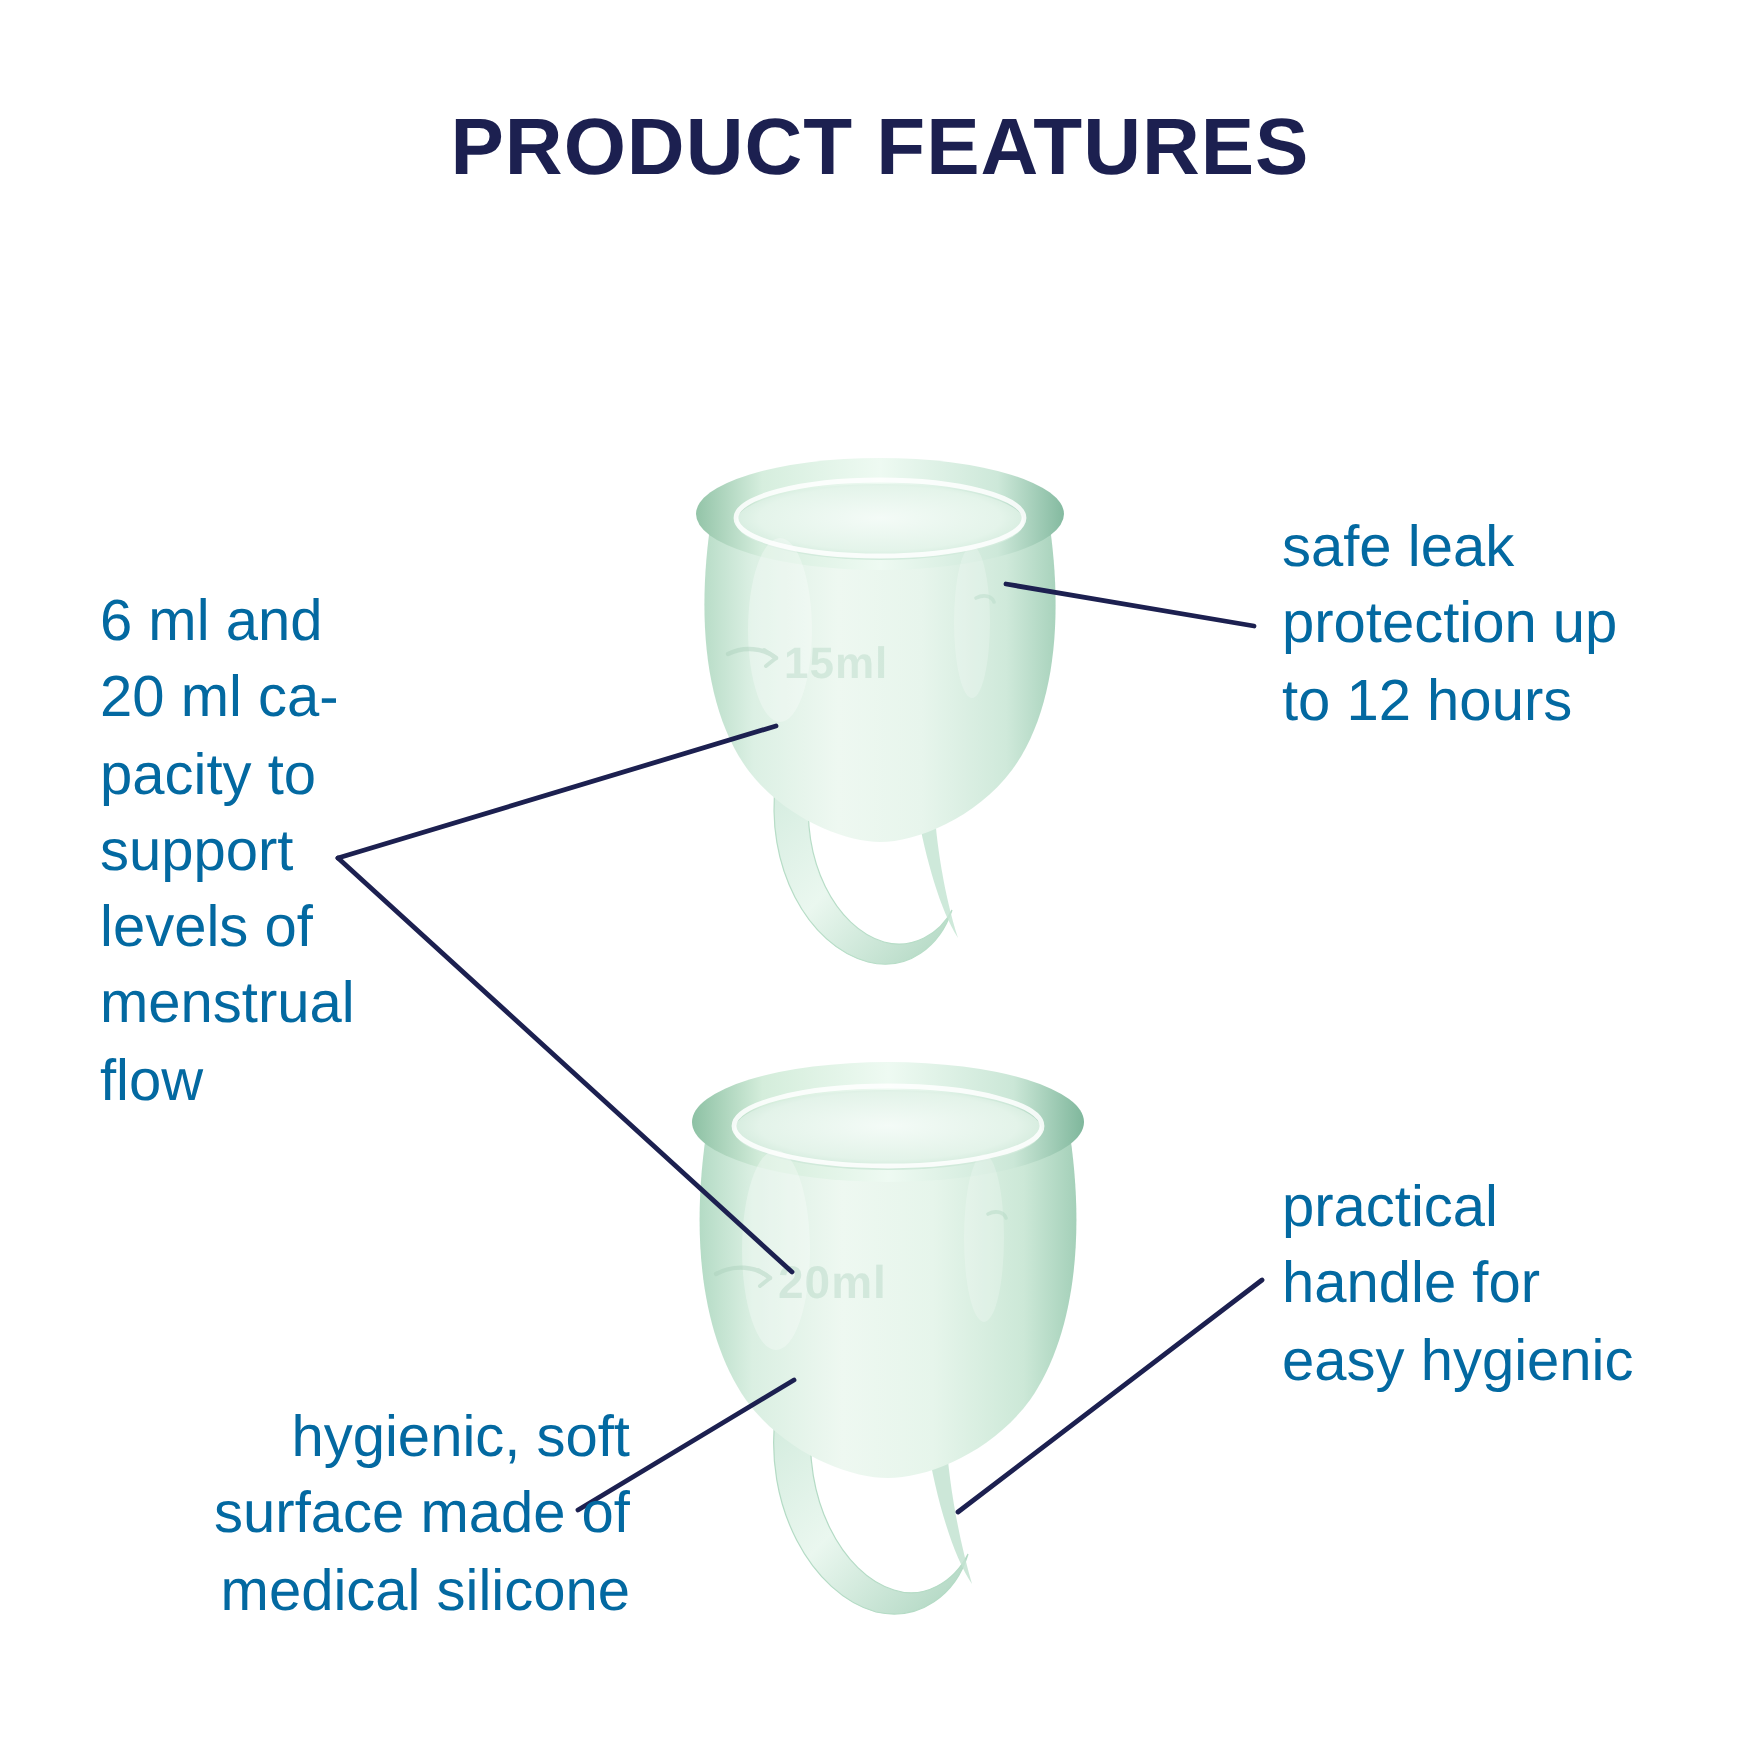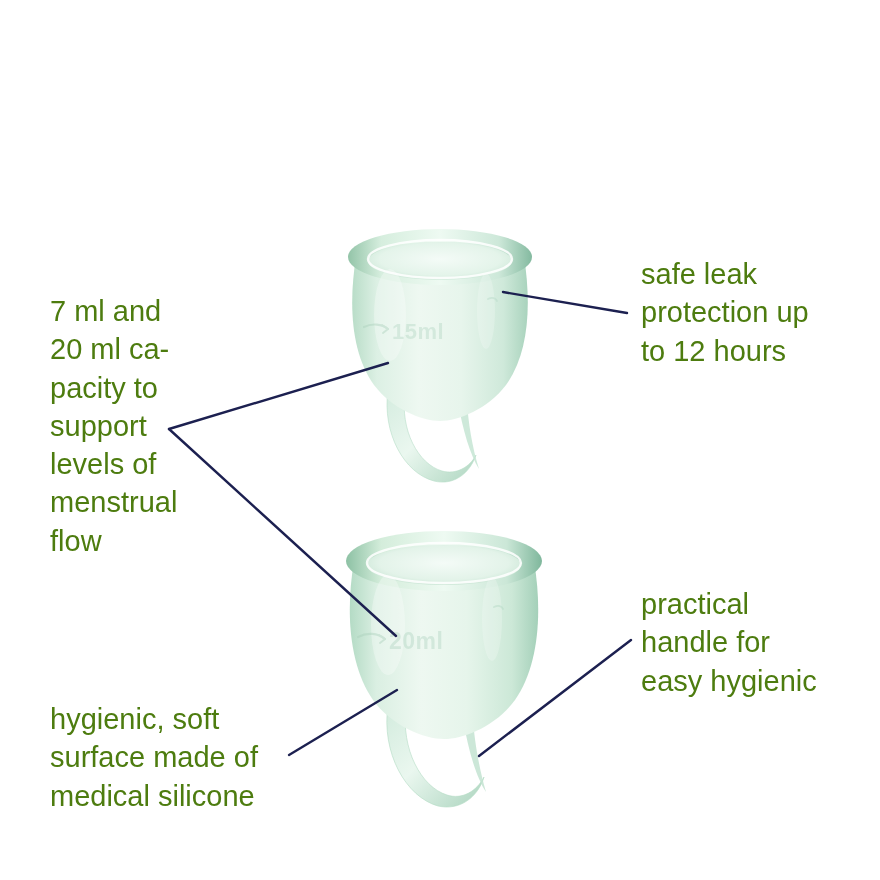--- a/index.html
+++ b/index.html
@@ -28,30 +28,30 @@
     font-size: 40px;
     font-weight: bold;
     letter-spacing: 0.5px;
     color: #1c2050;
     font-family: "Liberation Sans", sans-serif;
   }
 
   
   .callout {
     position: absolute;
-    color: #4d7c0f;
+    color: #0369a1;
     font-size: 29px;
     line-height: 1.32;
     font-family: "Liberation Sans", sans-serif;
     white-space: pre-line;
   }
   #callout-capacity   { left: 50px;  top: 292px; width: 190px; }
   #callout-leak       { left: 641px; top: 255px; width: 215px; }
   #callout-handle     { left: 641px; top: 585px; width: 215px; }
-  #callout-silicone   { left: 50px;  top: 700px; width: 265px; }
+  #callout-silicone   { left: 50px;  top: 700px; width: 265px; text-align: right; }
 
   
   #connectors {
     position: absolute;
     left: 0; top: 0;
     width: 880px;
     height: 880px;
     pointer-events: none;
   }
 
@@ -66,20 +66,21 @@
     font-family: "Liberation Sans", sans-serif;
     font-weight: bold;
     letter-spacing: 0.5px;
   }
 </style>
 </head>
 <body>
 
 <div id="infographic">
 
+  <div id="page-title">PRODUCT FEATURES</div>
 
   <svg id="cup-upper" class="cup-svg" viewBox="0 0 220 275">
     <defs>
       <linearGradient id="bodyGradU" x1="0" y1="0" x2="1" y2="0">
         <stop offset="0%" stop-color="#b9ddc8"></stop>
         <stop offset="14%" stop-color="#dcf0e4"></stop>
         <stop offset="38%" stop-color="#eef8f1"></stop>
         <stop offset="62%" stop-color="#e7f5ec"></stop>
         <stop offset="86%" stop-color="#cfe9da"></stop>
         <stop offset="100%" stop-color="#a9d3bd"></stop>
@@ -189,21 +190,21 @@
   <svg id="connectors" viewBox="0 0 880 880">
     <g stroke="#1c2050" stroke-width="2.4" fill="none" stroke-linecap="round">
       <line x1="169" y1="429" x2="388" y2="363"></line>
       <line x1="169" y1="429" x2="396" y2="636"></line>
       <line x1="627" y1="313" x2="503" y2="292"></line>
       <line x1="631" y1="640" x2="479" y2="756"></line>
       <line x1="289" y1="755" x2="397" y2="690"></line>
     </g>
   </svg>
 
-  <div class="callout" id="callout-capacity">7 ml and
+  <div class="callout" id="callout-capacity">6 ml and
 20 ml ca-
 pacity to
 support
 levels of
 menstrual
 flow</div>
 
   <div class="callout" id="callout-leak">safe leak
 protection up
 to 12 hours</div>

